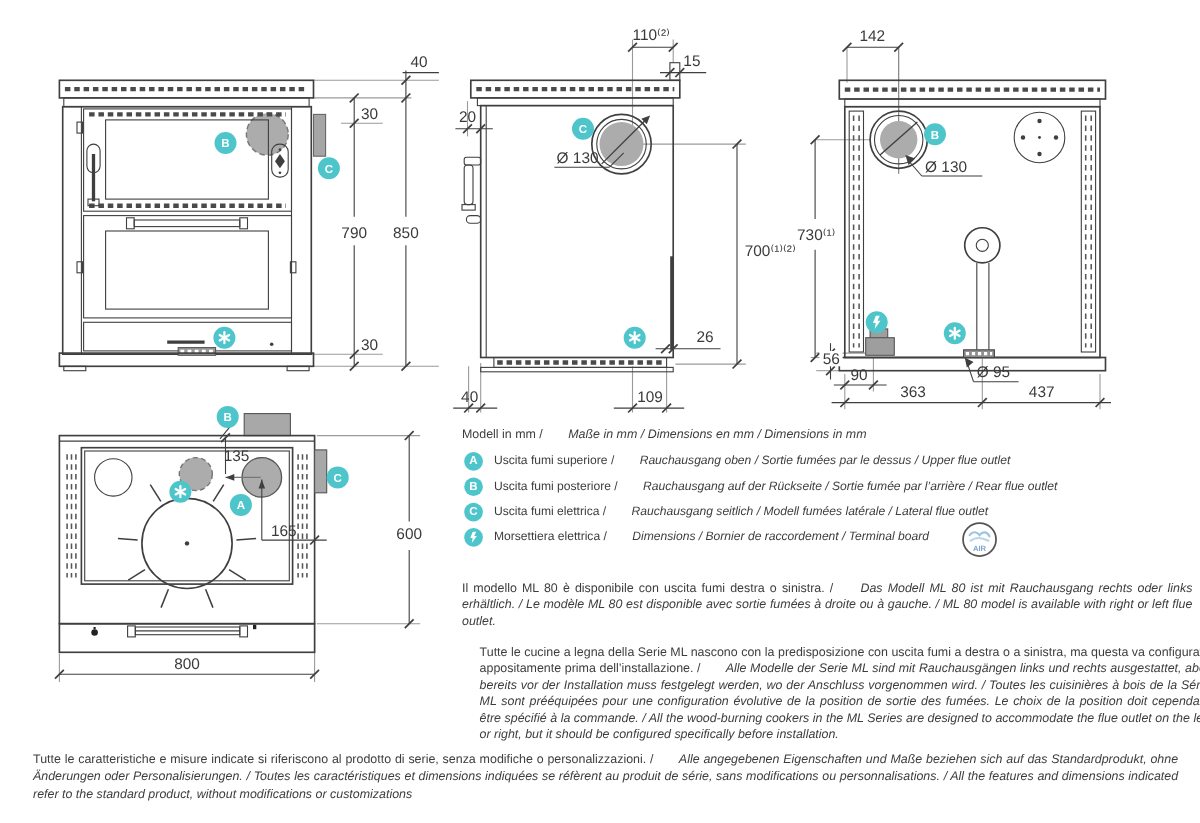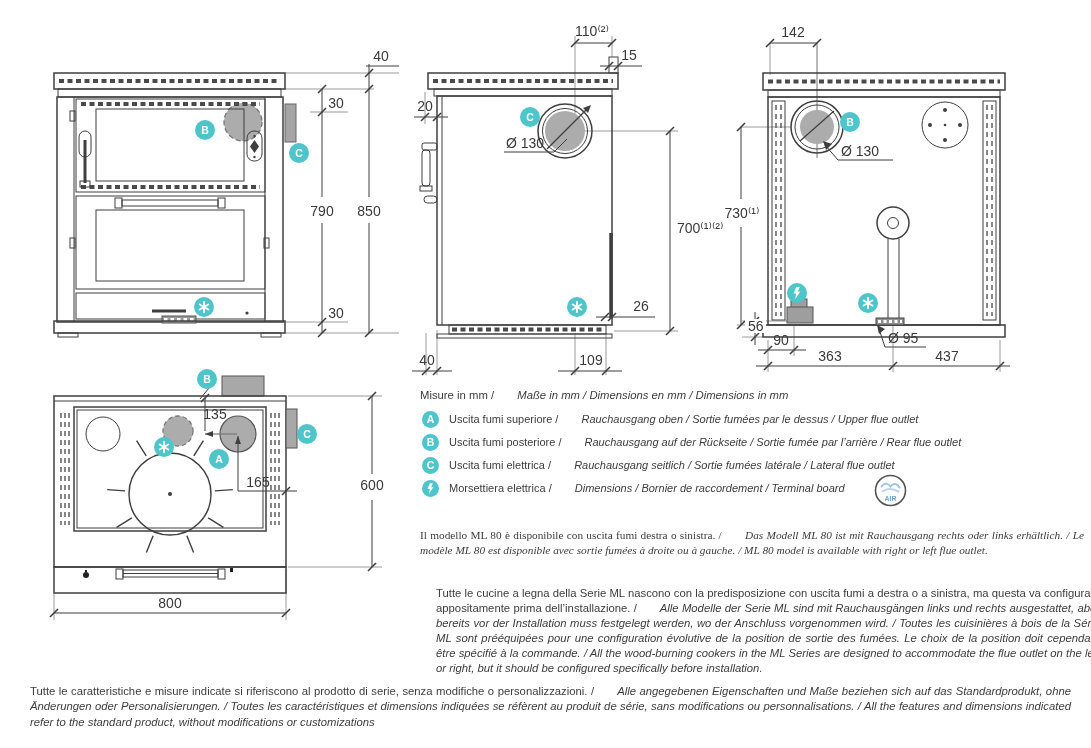--- a/index.html
+++ b/index.html
@@ -22,21 +22,21 @@
   .ast line{stroke:#fff;stroke-width:2;stroke-linecap:round;}
   
   .measures{position:absolute;left:420px;top:389px;width:664px;font-size:11.3px;}
   .legend-rows{position:absolute;left:422px;top:411px;width:664px;}
   .lrow{display:flex;align-items:flex-start;margin-bottom:6px;height:17px;}
   .lmark{flex:0 0 17px;width:17px;height:17px;border-radius:50%;background:#4ec5cb;color:#fff;
          font-size:10.5px;font-weight:bold;text-align:center;line-height:17px;margin-right:10px;}
   .ltext{font-size:11px;line-height:16px;white-space:nowrap;}
   .ital{font-style:italic;margin-left:20px;}
   .para{position:absolute;font-size:11.3px;line-height:15px;text-align:justify;}
-  .p1{left:420px;top:528px;width:664px;font-family:Liberation Serif, serif;}
+  .p1{left:420px;top:528px;width:664px;}
   .p2{left:436px;top:586px;width:664px;}
   .foot{left:30px;top:684px;width:1041px;line-height:15.3px;}
   .airbadge{position:absolute;left:874px;top:474px;}
 </style>
 </head>
 <body>
 
 <div class="page">
 
   <svg class="view" style="left:36px;top:45px" width="372" height="302" viewBox="36 45 372 302">
@@ -438,34 +438,34 @@
     <g>
       <circle cx="219" cy="459" r="10" class="mkc"></circle>
       <text class="mkt" x="219" y="463">A</text>
     </g>
     <g>
       <circle cx="307" cy="434" r="10" class="mkc"></circle>
       <text class="mkt" x="307" y="438">C</text>
     </g>
   </svg>
 
-  <div class="measures"><span>Misure in mm /</span><span class="ital"> Maße in mm / Dimensions en mm / Dimensions in mm</span></div>
+  <div class="measures"><span>Modell in mm /</span><span class="ital"> Maße in mm / Dimensions en mm / Dimensions in mm</span></div>
 
   <div class="legend-rows">
     <div class="lrow">
       <span class="lmark">A</span>
       <span class="ltext"><span>Uscita fumi superiore /</span><span class="ital"> Rauchausgang oben  / Sortie fumées par le dessus / Upper flue outlet</span></span>
     </div>
     <div class="lrow">
       <span class="lmark">B</span>
       <span class="ltext"><span>Uscita fumi posteriore /</span><span class="ital"> Rauchausgang auf der Rückseite / Sortie fumée par l’arrière / Rear flue outlet</span></span>
     </div>
     <div class="lrow">
       <span class="lmark">C</span>
-      <span class="ltext"><span>Uscita fumi elettrica /</span><span class="ital"> Rauchausgang seitlich  / Sortie fumées latérale / Lateral flue outlet</span></span>
+      <span class="ltext"><span>Uscita fumi elettrica /</span><span class="ital"> Rauchausgang seitlich  / Modell fumées latérale / Lateral flue outlet</span></span>
     </div>
     <div class="lrow">
       <span class="lmark">
         <svg width="17" height="17" viewBox="-8.5 -8.5 17 17">
             <path d="M -0.7,-5.2 L -3,0.5 L -0.8,0.5 L -1.6,5.2 L 3,-1.2 L 0.6,-1.2 L 2.4,-5.2 Z" fill="#fff"></path>
           </svg>
       </span>
       <span class="ltext"><span>Morsettiera elettrica /</span><span class="ital"> Dimensions / Bornier de raccordement / Terminal board</span></span>
     </div>
   </div>

